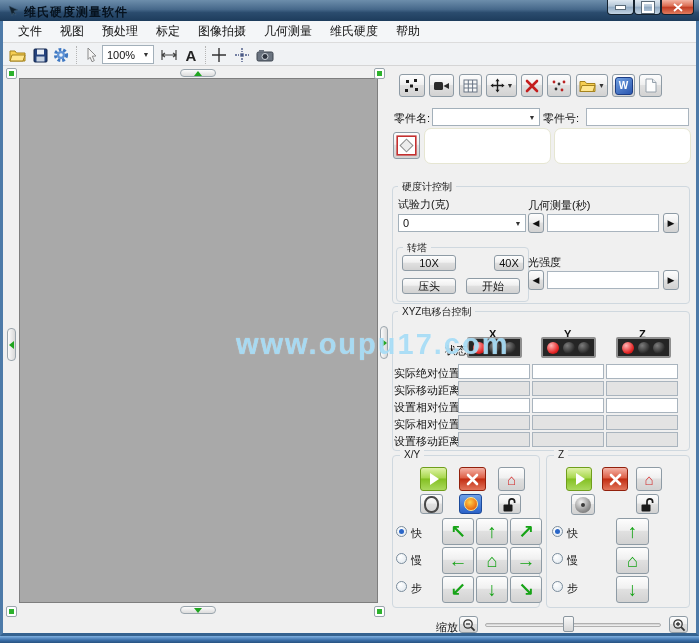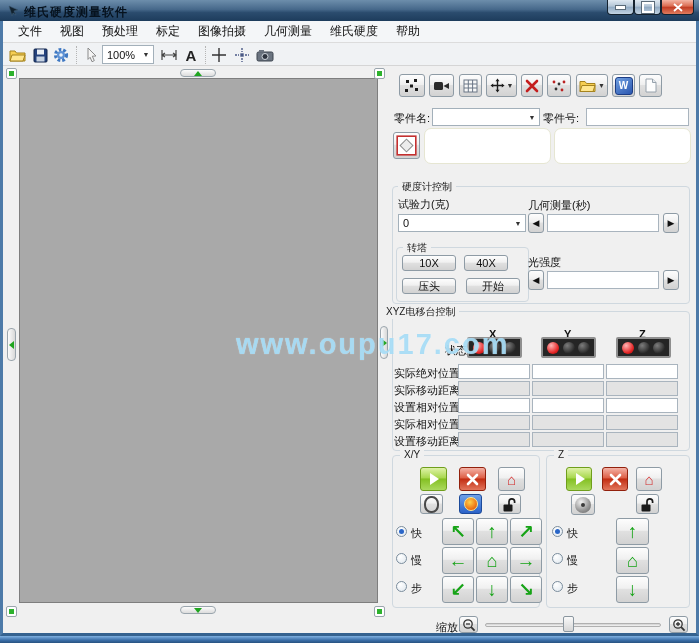--- a/index.html
+++ b/index.html
@@ -287,31 +287,31 @@
     <span class="caret">▼</span>
   </div>
   <span class="lbl" style="left:528px;top:198px;">几何测量(秒)</span>
   <div class="btn spin" style="left:528px;top:213px;">◀</div>
   <div class="inp" style="left:547px;top:214px;width:112px;height:18px;"></div>
   <div class="btn spin" style="left:663px;top:213px;">▶</div>
 
   <div class="grp" style="left:396px;top:247px;width:133px;height:55px;"></div>
   <span class="grplbl" style="left:403px;top:241px;">转塔</span>
   <div class="btn abs" style="left:402px;top:255px;width:54px;height:16px;">10X</div>
-  <div class="btn abs" style="left:464px;top:255px;width:44px;height:16px;">40X</div>
+  <div class="btn abs" style="left:494px;top:255px;width:30px;height:16px;">40X</div>
   <div class="btn abs" style="left:402px;top:278px;width:54px;height:16px;">压头</div>
   <div class="btn abs" style="left:466px;top:278px;width:54px;height:16px;">开始</div>
 
   <span class="lbl" style="left:528px;top:255px;">光强度</span>
   <div class="btn spin" style="left:528px;top:270px;">◀</div>
   <div class="inp" style="left:547px;top:271px;width:112px;height:18px;"></div>
   <div class="btn spin" style="left:663px;top:270px;">▶</div>
 
   <div class="grp" style="left:392px;top:311px;width:298px;height:140px;"></div>
-  <span class="grplbl" style="left:382px;top:305px;">XYZ电移台控制</span>
+  <span class="grplbl" style="left:398px;top:305px;">XYZ电移台控制</span>
   <span class="lbl" style="left:489px;top:328px;font-weight:bold;">X</span>
   <span class="lbl" style="left:564px;top:328px;font-weight:bold;">Y</span>
   <span class="lbl" style="left:639px;top:328px;font-weight:bold;">Z</span>
   <span class="lbl" style="left:445px;top:343px;">状态</span>
   <div class="tl" style="left:467px;top:337px;">
     <span class="bulb on"></span>
     <span class="bulb off"></span>
     <span class="bulb off"></span>
   </div>
   <div class="tl" style="left:541px;top:337px;">

